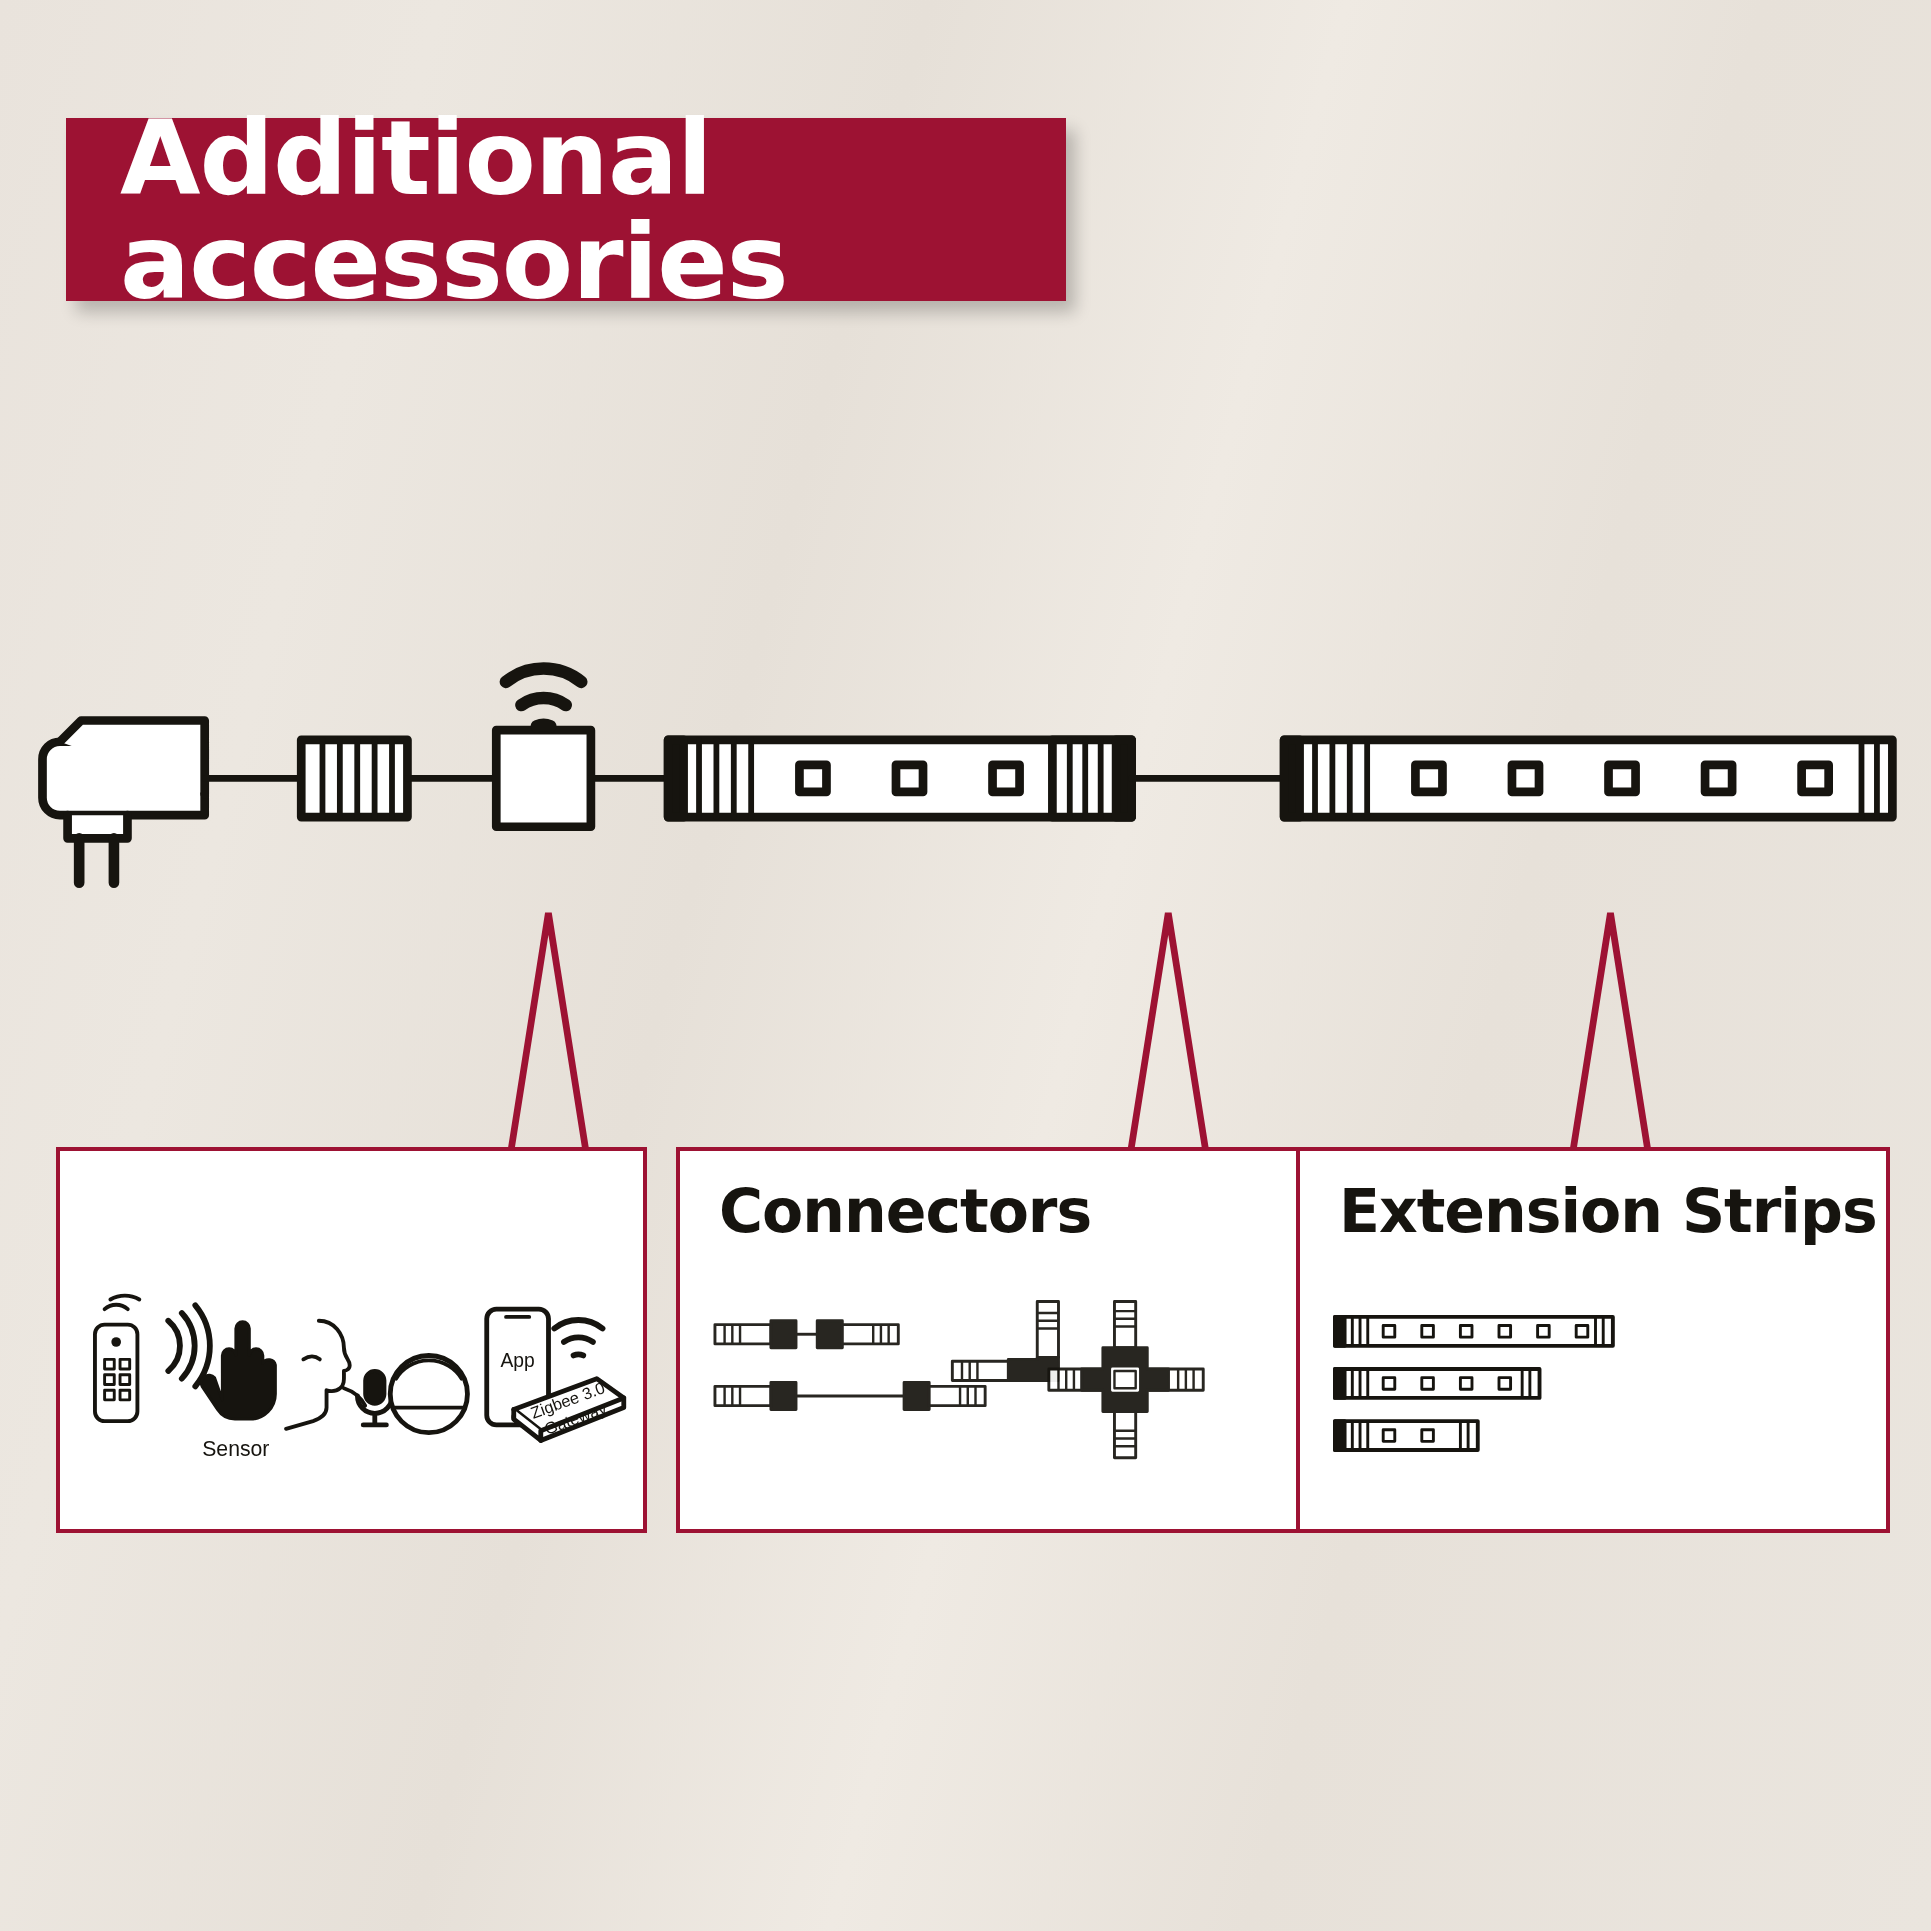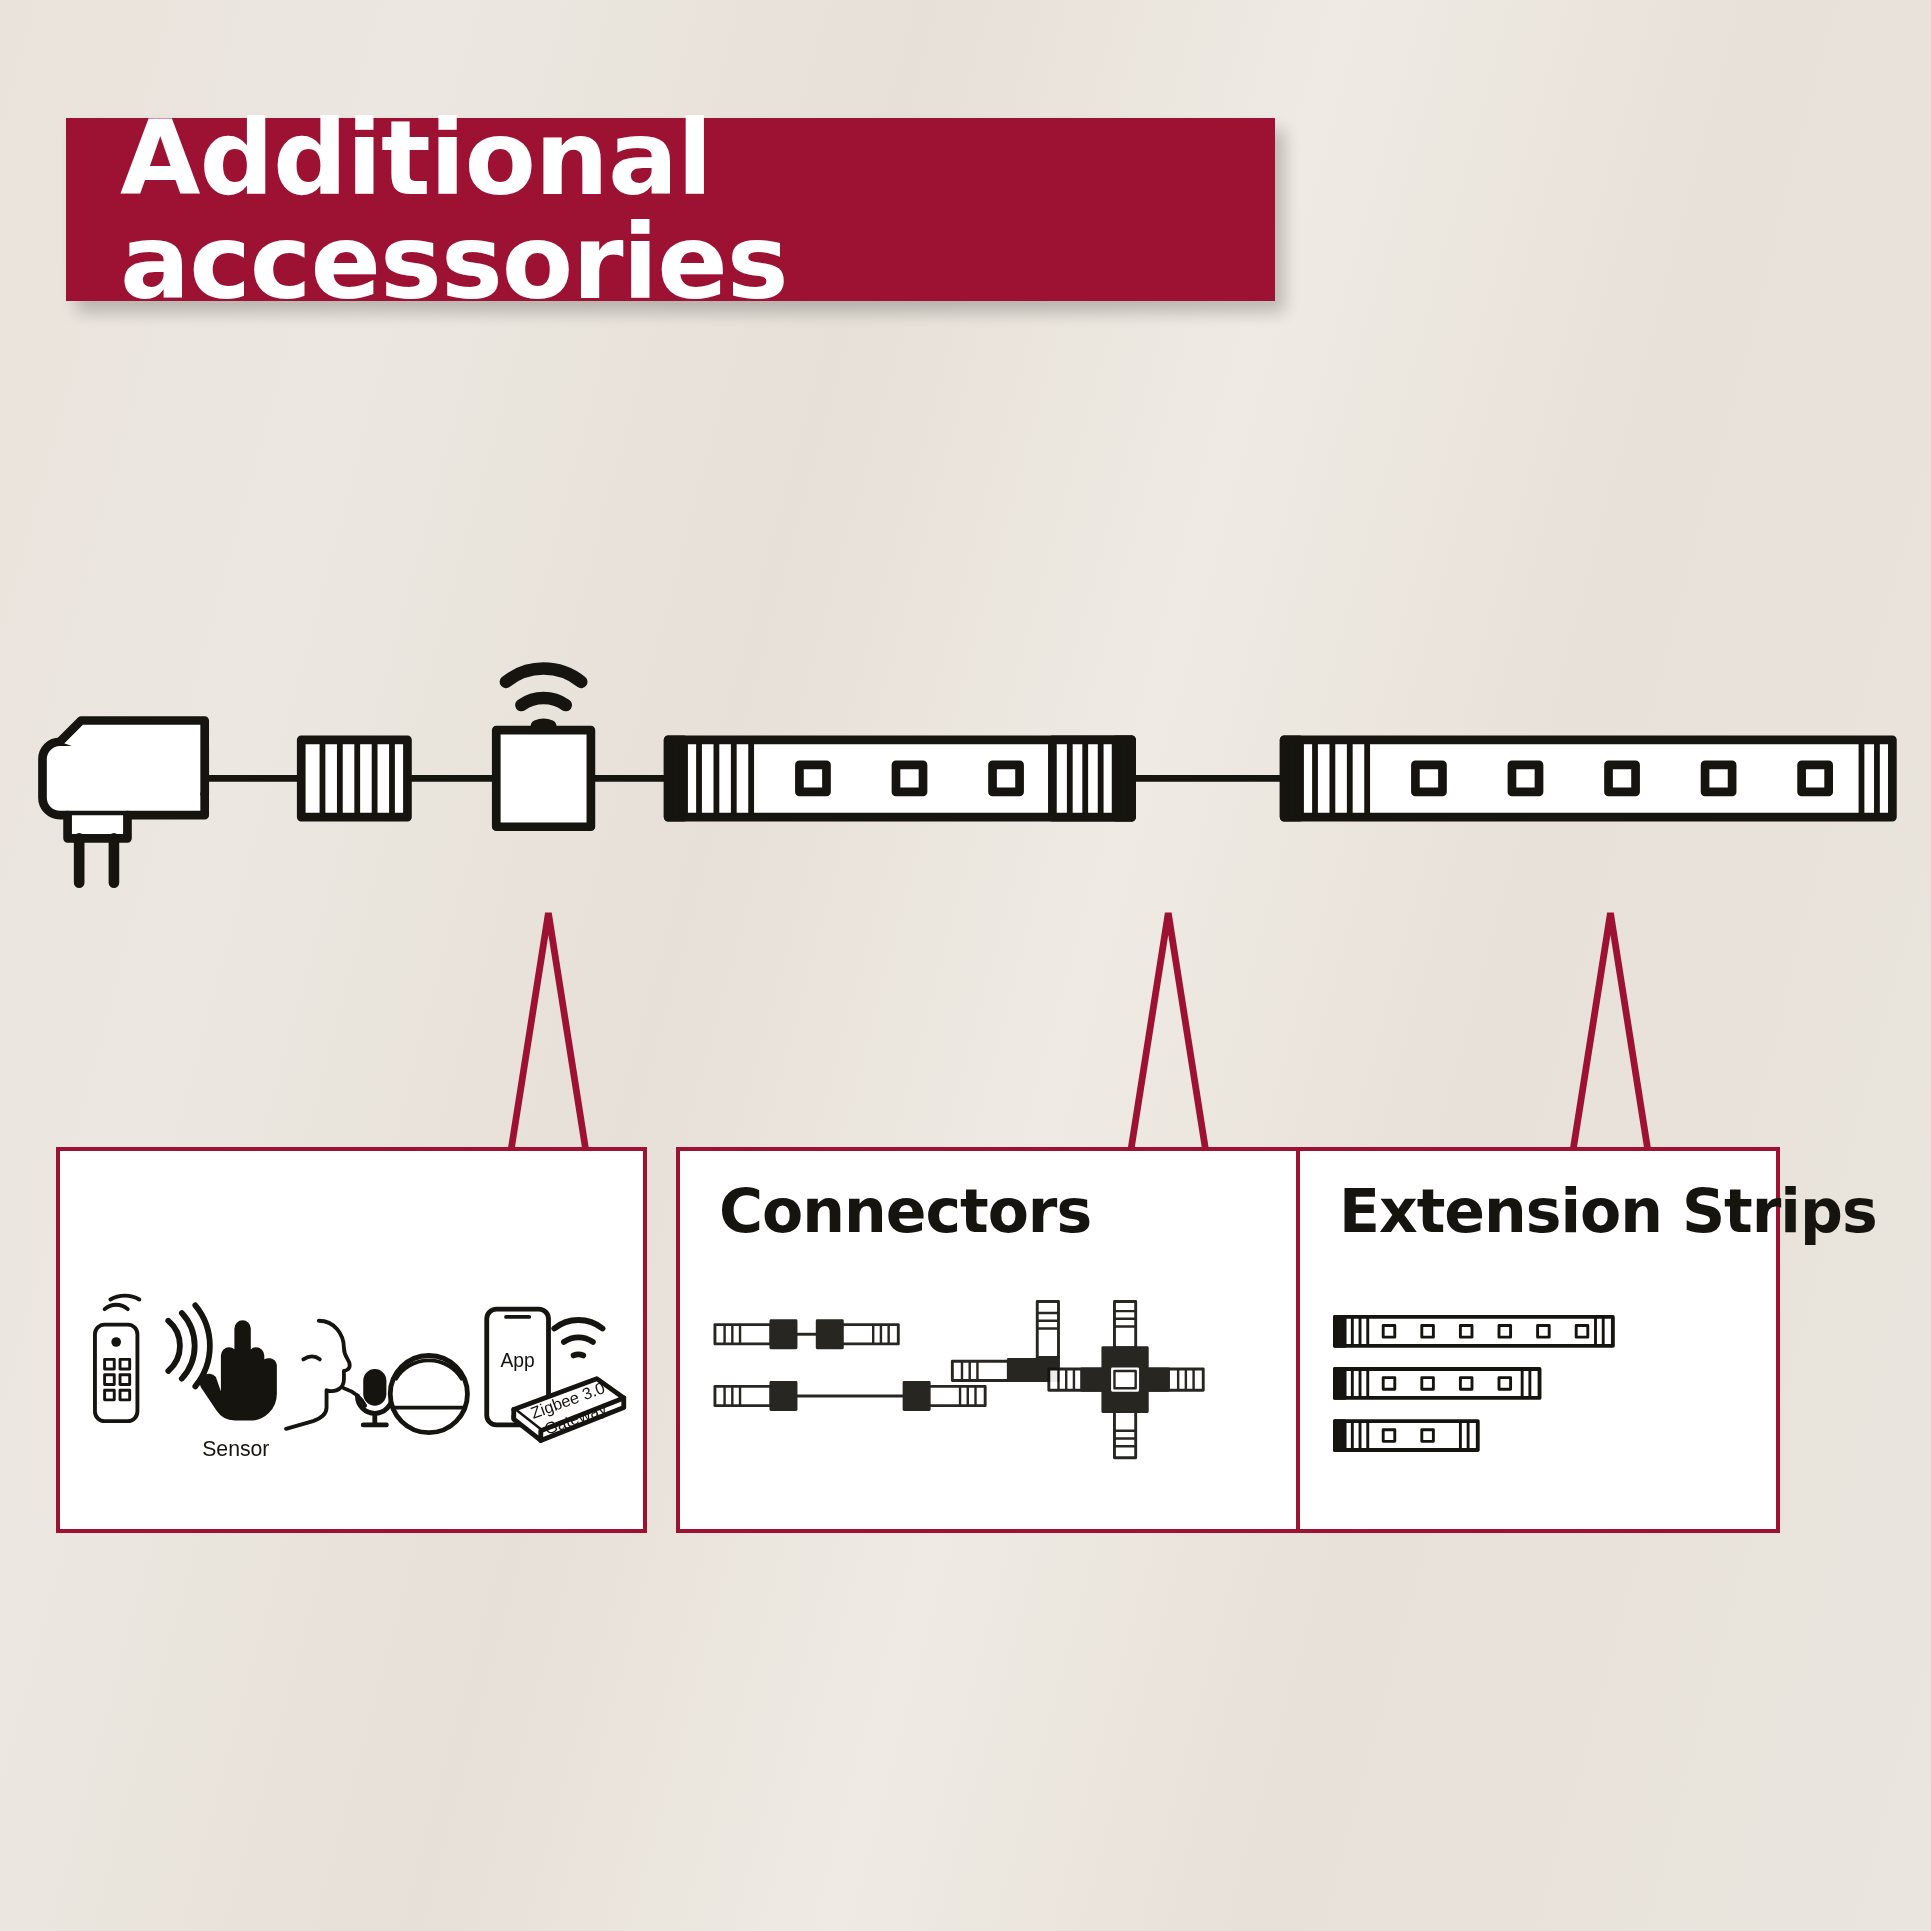--- a/index.html
+++ b/index.html
@@ -7,21 +7,21 @@
     width:1931px;height:1931px;
     font-family:"Liberation Sans", sans-serif;
     background:linear-gradient(105deg,#e9e3dc 0%,#ece7e0 18%,#e6e0d8 38%,#efeae3 55%,#e7e1d9 72%,#eae5de 100%);
     overflow:hidden;
     position:relative;
   }
   .stage{position:absolute;inset:0;}
 
   
   .banner{
-    position:absolute;left:66px;top:118px;width:1209px;height:183px;
+    position:absolute;left:66px;top:118px;width:1000px;height:183px;
     background:#9d1233;
     box-shadow:9.7px 11.6px 15.4px rgba(0,0,0,.22);
     display:flex;align-items:center;
   }
   .banner-text{
     color:#fff;font-size:104px;font-weight:bold;letter-spacing:-1px;
     padding-left:54px;line-height:1;
     font-family:"DejaVu Sans","Liberation Sans",sans-serif;
   }
 
@@ -30,21 +30,21 @@
 
   
   .arrows{position:absolute;left:0;top:888px;width:1931px;height:280px;}
 
   
   .card{
     position:absolute;background:#fff;border:4.8px solid #9d1233;box-sizing:border-box;
   }
   #card-controllers{left:56px;top:1147px;width:591px;height:386px;}
   #card-connectors{left:676px;top:1147px;width:689px;height:386px;}
-  #card-extension{left:1296px;top:1147px;width:484px;height:386px;}
+  #card-extension{left:1296px;top:1147px;width:594px;height:386px;}
   .card-title{
     position:absolute;left:39px;top:25px;
     font-size:60px;font-weight:bold;color:#16140f;letter-spacing:-1px;
     font-family:"DejaVu Sans","Liberation Sans",sans-serif;
     white-space:nowrap;
   }
   .card-body{position:absolute;left:0;top:135px;width:100%;height:241px;}
   .card-body svg{display:block;}
 </style>
 </head>

